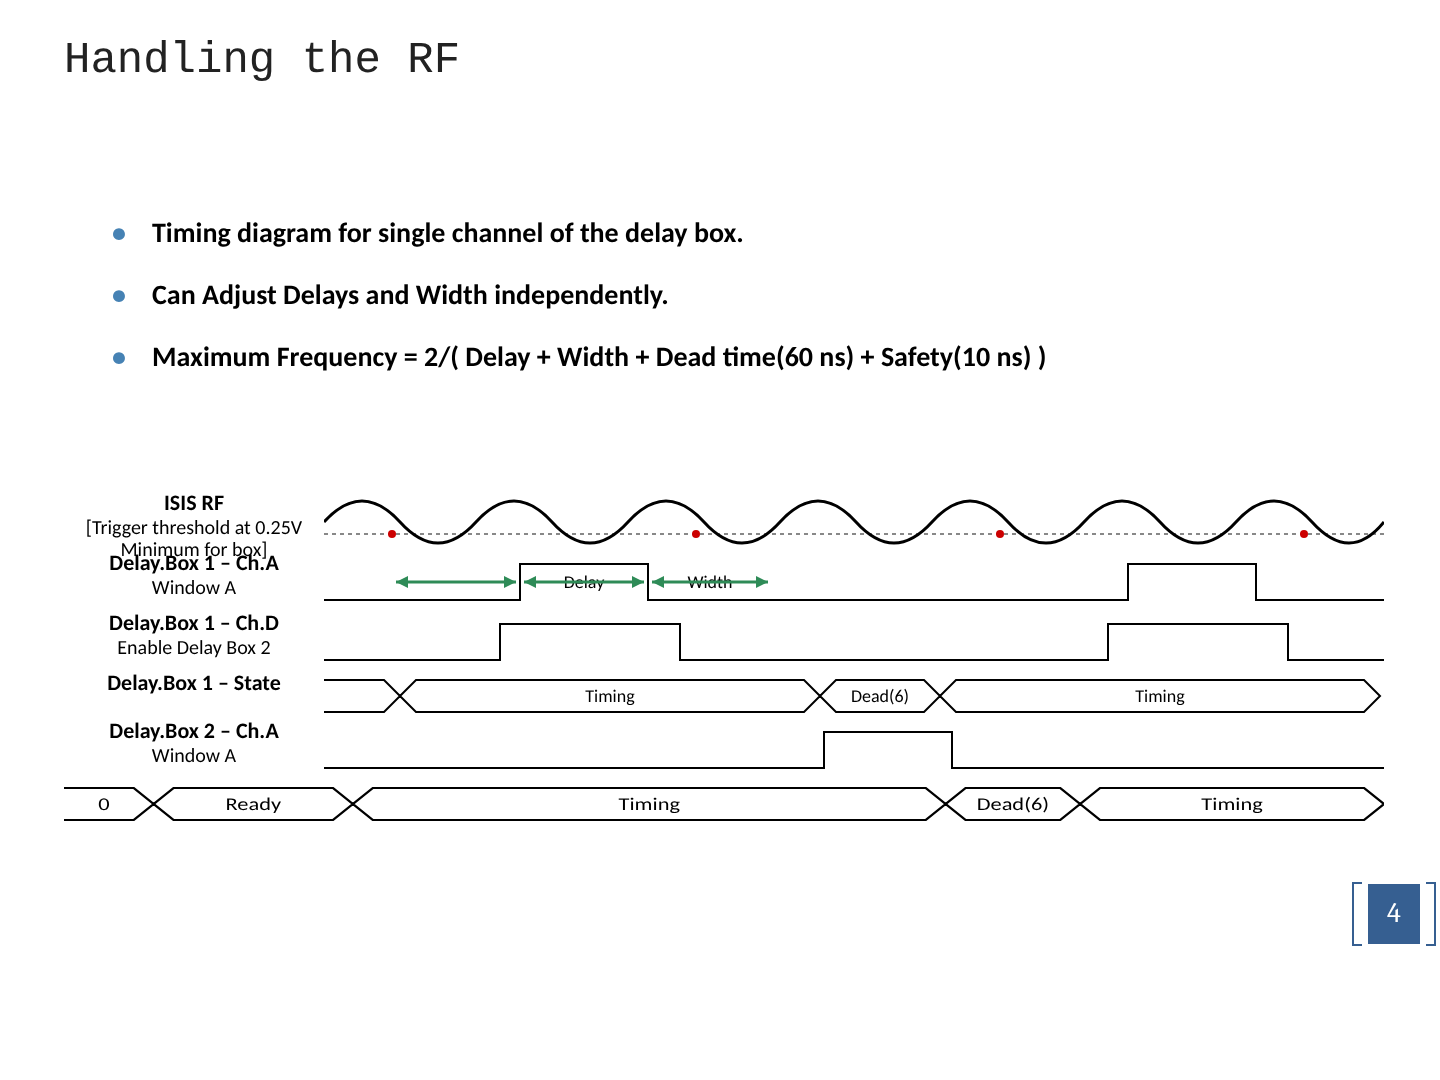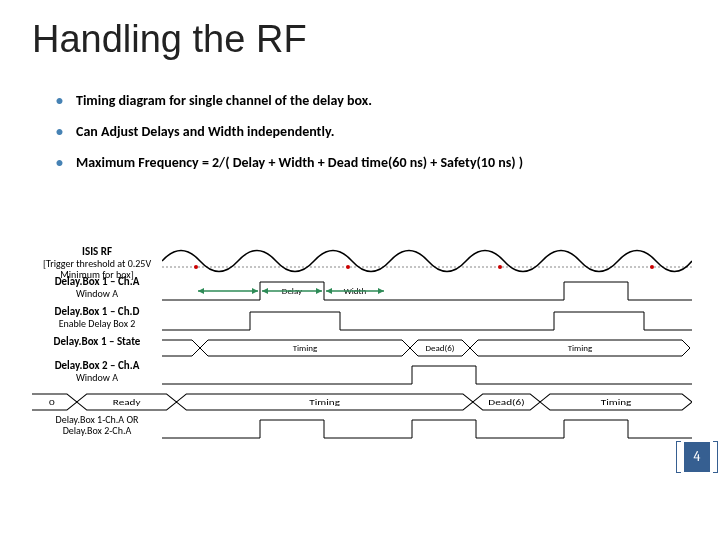--- a/index.html
+++ b/index.html
@@ -1,18 +1,18 @@
 <!DOCTYPE html>
 <html><head>
 <meta charset="utf-8">
 <style>
   html,body{margin:0;padding:0;width:720px;height:540px;background:#fff;font-family:Calibri,Arial,sans-serif;color:#000;overflow:hidden}
   .slide{position:relative;width:720px;height:540px}
-  .title{position:absolute;left:32px;top:18px;font-size:38px;font-family:Liberation Sans, sans-serif;color:#222}
-  .bullets{position:absolute;left:56px;top:92px;right:32px;font-size:14px}
+  .title{position:absolute;left:32px;top:18px;font-size:22px;font-family:Liberation Mono, monospace;color:#222}
+  .bullets{position:absolute;left:56px;top:108px;right:32px;font-size:14px}
   .bullets li{margin-bottom:14px;list-style:none;position:relative;padding-left:20px;font-weight:bold}
   .bullets li:before{content:'•';position:absolute;left:0;top:0;color:#4682b4;font-size:14px}
   .bullets ul{padding:0;margin:0}
   .diagram{position:absolute;left:32px;top:246px;width:660px;height:248px}
   .pagebadge{position:absolute;right:10px;top:442px;width:26px;height:30px;background:#365f91;color:#fff;text-align:center;line-height:30px;font-size:14px;font-family:Cambria,Georgia,serif}
   .pagebadge:before,.pagebadge:after{content:'';position:absolute;width:4px;height:30px;border:1px solid #365f91;top:-1px}
   .pagebadge:before{left:-8px;border-right:none}
   .pagebadge:after{right:-8px;border-left:none}
   .row{display:flex;height:30px}
   .row.small{height:24px}
@@ -125,28 +125,18 @@
         <path class="bus" d="M0 4 H28 L36 12 L28 20 H0 M36 12 L44 4 H108 L116 12 L108 20 H44 L36 12 M116 12 L124 4 H346 L354 12 L346 20 H124 L116 12 M354 12 L362 4 H400 L408 12 L400 20 H362 L354 12 M408 12 L416 4 H522 L530 12 L522 20 H416 L408 12"></path>
         <text class="txt" x="16" y="15">0</text>
         <text class="txt" x="76" y="15">Ready</text>
         <text class="txt" x="235" y="15">Timing</text>
         <text class="txt" x="381" y="15">Dead(6)</text>
         <text class="txt" x="469" y="15">Timing</text>
       </svg>
     </div>
   </div>
 
-  <div class="row">
-    <div class="lab">
-      <span>Delay.Box 1-Ch.A OR</span><br><span>Delay.Box 2-Ch.A</span>
-    </div>
-    <div class="wave">
-      <svg width="100%" height="100%" viewBox="0 0 530 30" preserveAspectRatio="none">
-        <path class="bus" d="M0 24 H98 V6 H162 V24 H250 V6 H314 V24 H402 V6 H466 V24 H530"></path>
-      </svg>
-    </div>
-  </div>
 
 </div>
 
 <div class="pagebadge">4</div>
 
 </div>
 
 </body></html>

